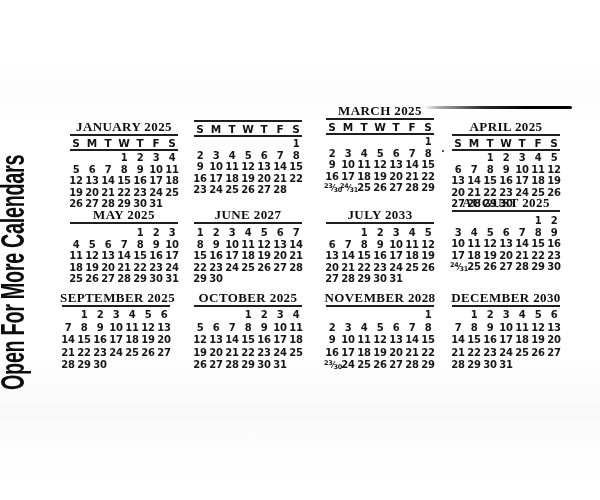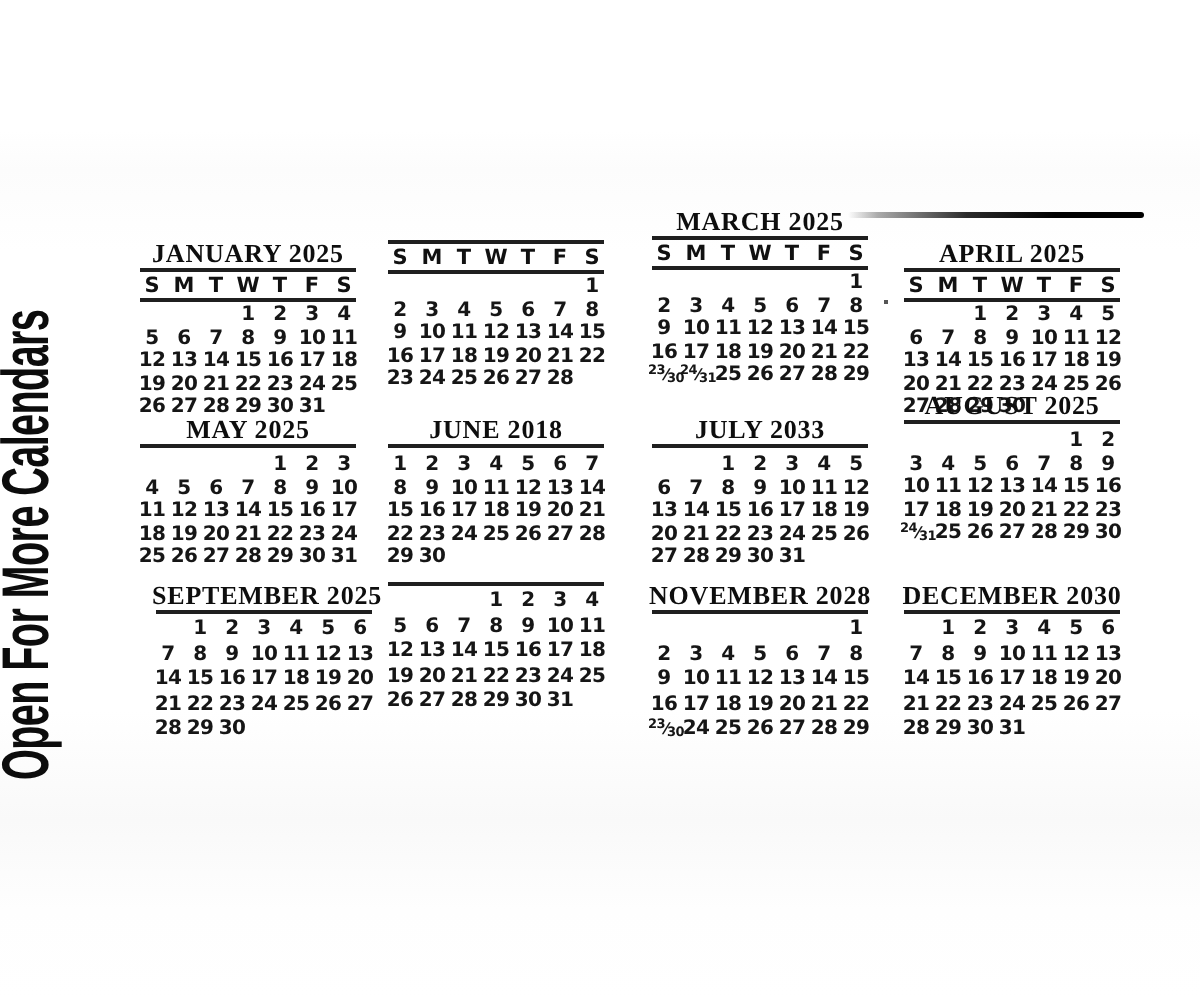--- a/index.html
+++ b/index.html
@@ -343,21 +343,21 @@
             <span>26</span>
             <span>27</span>
             <span>28</span>
             <span>29</span>
             <span>30</span>
             <span>31</span>
           </div>
         </div>
       </div>
       <div class="month rt1" style="left: 192px; top: 208px;">
-        <div class="mh">JUNE 2018</div>
+        <div class="mh">JUNE 2027</div>
         <div class="rule"></div>
         <div class="weeks">
           <div class="wk">
             <span>1</span>
             <span>2</span>
             <span>3</span>
             <span>4</span>
             <span>5</span>
             <span>6</span>
             <span>7</span>
@@ -495,21 +495,21 @@
             <span><span class="fr"><span class="n">24</span><span class="sl">⁄</span><span class="d">31</span></span></span>
             <span>25</span>
             <span>26</span>
             <span>27</span>
             <span>28</span>
             <span>29</span>
             <span>30</span>
           </div>
         </div>
       </div>
-      <div class="month rt2" style="left: 76px; top: 291px;">
+      <div class="month rt2" style="left: 60px; top: 291px;">
         <div class="mh">SEPTEMBER 2025</div>
         <div class="rule"></div>
         <div class="weeks">
           <div class="wk">
             <span></span>
             <span>1</span>
             <span>2</span>
             <span>3</span>
             <span>4</span>
             <span>5</span>
@@ -547,20 +547,21 @@
             <span>29</span>
             <span>30</span>
             <span></span>
             <span></span>
             <span></span>
             <span></span>
           </div>
         </div>
       </div>
       <div class="month rt2" style="left: 192px; top: 291px;">
+        <div class="mh">OCTOBER 2025</div>
         <div class="rule"></div>
         <div class="weeks">
           <div class="wk">
             <span></span>
             <span></span>
             <span></span>
             <span>1</span>
             <span>2</span>
             <span>3</span>
             <span>4</span>

